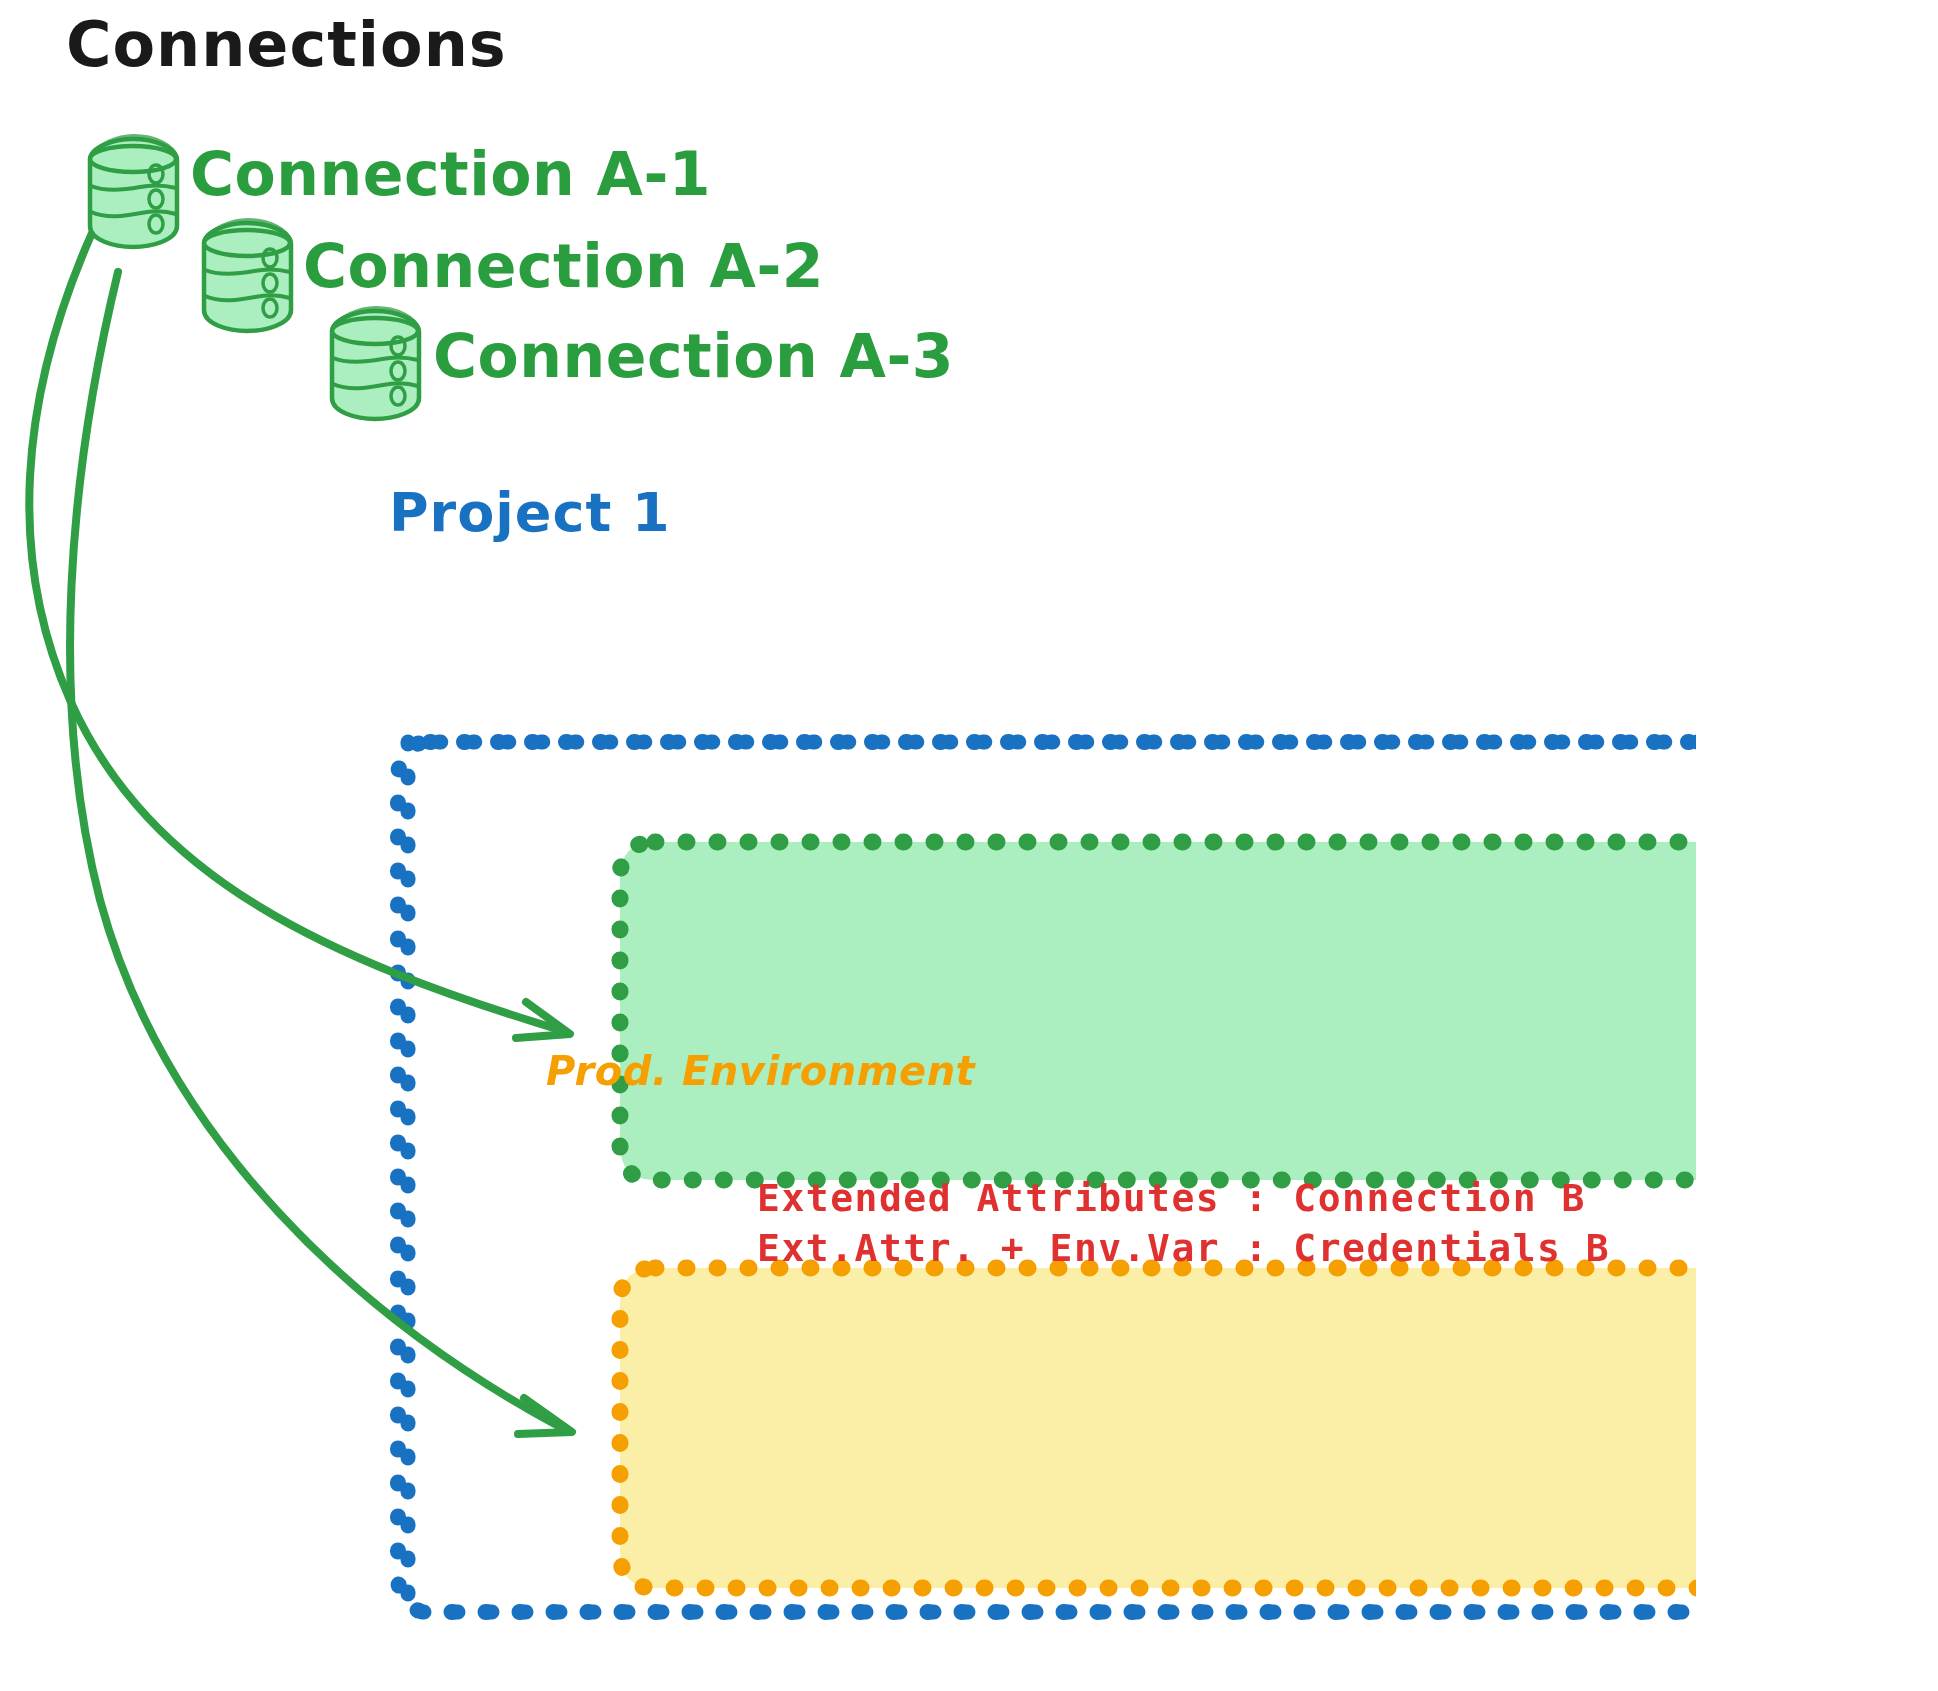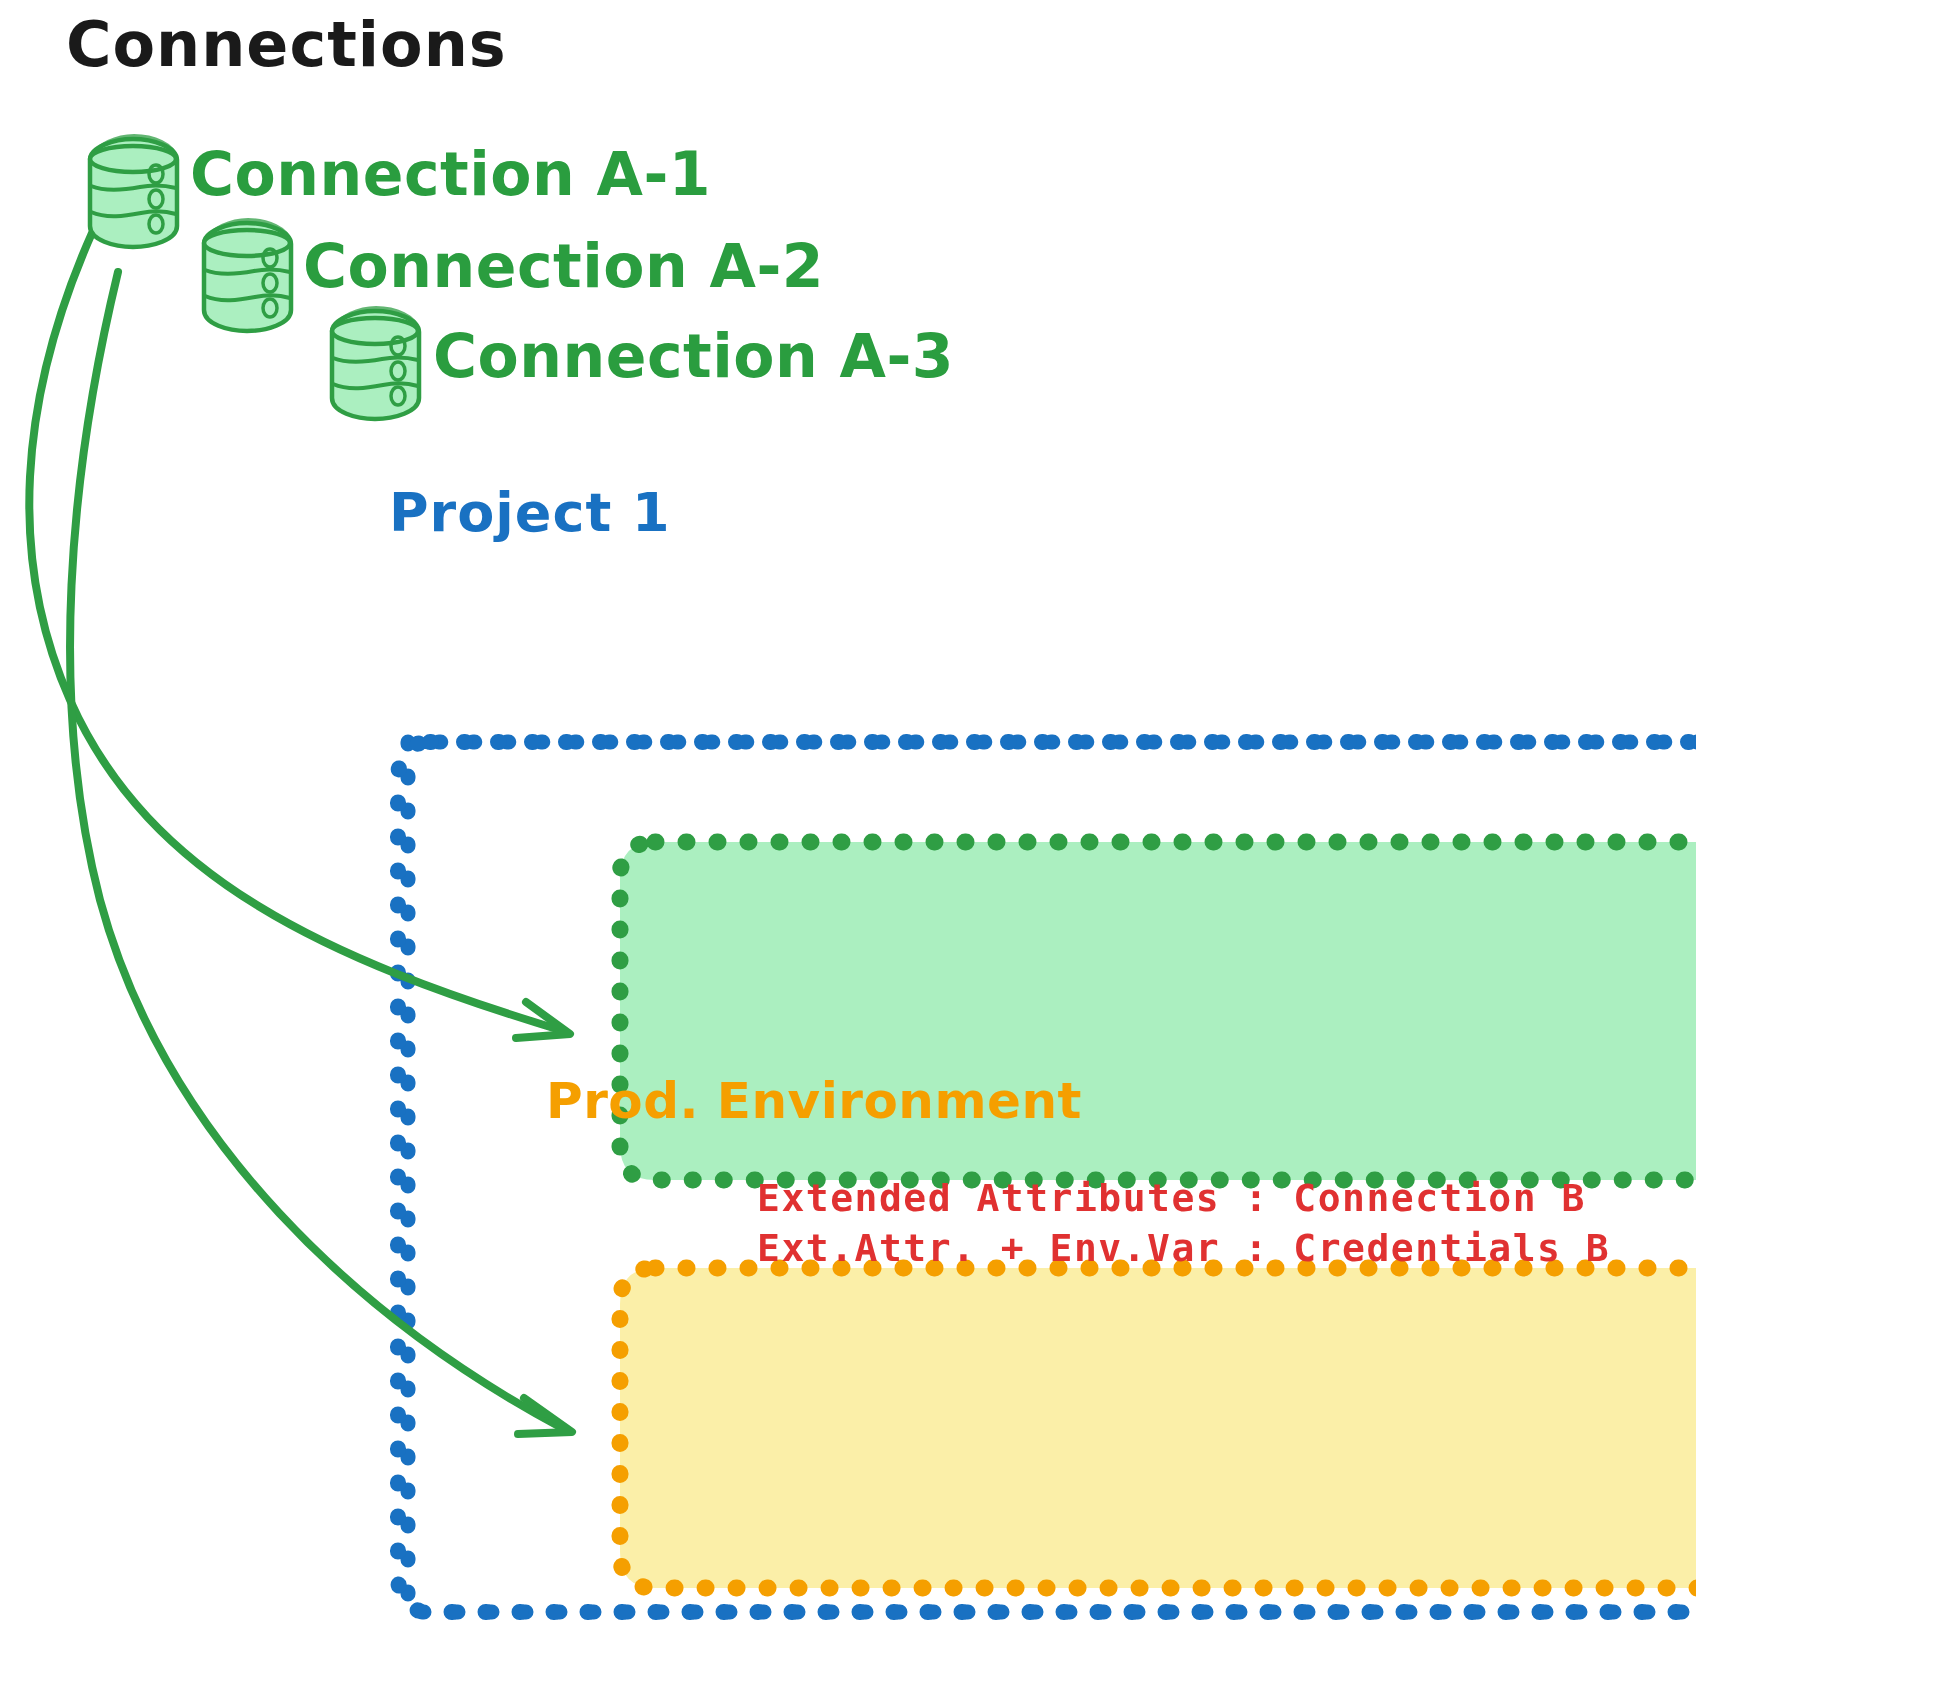--- a/index.html
+++ b/index.html
@@ -70,24 +70,25 @@
   
   #dev-env-title {
     left: 534px;
     top: 712px;
     font-size: 44px;
     color: #2a9d3f;
     letter-spacing: 0.5px;
   }
   #prod-env-title {
     left: 546px;
-    top: 1074px;
-    font-size: 50px;
+    top: 1050px;
+    font-size: 40px;
     color: #f59f00;
     letter-spacing: 0.5px;
+    font-style: italic;
   }
 
   
   #dev-cred-line {
     left: 807px;
     top: 885px;
     font-size: 38px;
     color: #2a9d3f;
     letter-spacing: 1.5px;
   }

